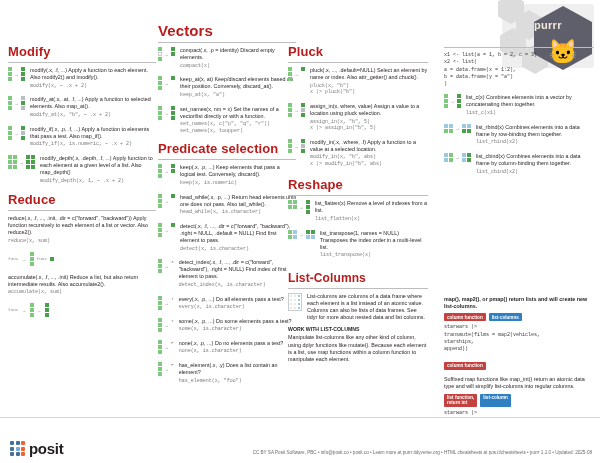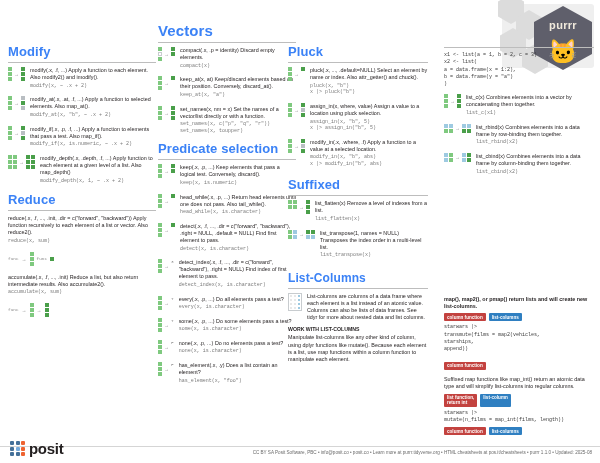--- a/index.html
+++ b/index.html
@@ -15,21 +15,21 @@
   .page { position:absolute; inset:0; }
 
   
   .col { position:absolute; top:0; }
   #col1 { left:8px;   width:148px; }
   #col2 { left:158px; width:138px; }
   #col3 { left:288px; width:140px; }
   #col4 { left:444px; width:150px; }
 
   .secttitle {
-    font-size: 13px; font-weight: bold; color:#3b82f6;
+    font-size: 13px; font-weight: bold; color:#b91c1c;
     margin: 0 0 3px 0; letter-spacing:0.1px;
   }
   .sectrule { border-top:1px solid #bdbdbd; margin:3px 0 4px 0; }
 
   .entry { display:flex; gap:5px; margin-bottom:7px; align-items:flex-start; }
   .entry .txt { flex:1; }
   .desc { font-size:5.4px; line-height:1.32; color:#231f20; }
   .code {
     font-family:"Liberation Mono", monospace;
     font-size:5.0px; color:#7a7a7a; margin-top:1.5px; line-height:1.3;
@@ -67,40 +67,40 @@
     position:absolute; width:26px; height:30px; background:#dcdcdc;
     clip-path: polygon(50% 0%, 100% 25%, 100% 75%, 50% 100%, 0% 75%, 0% 25%);
   }
   #purrhex {
     position:absolute; right:8px; top:6px; width:58px; height:64px;
     background:#5f5f6b;
     clip-path: polygon(50% 0%, 100% 25%, 100% 75%, 50% 100%, 0% 75%, 0% 25%);
     color:#fff;
   }
   #purrhex .ptitle {
-    position:absolute; top:13px; left:0; right:0; text-align:center;
+    position:absolute; top:13px; left:0; right:0; text-align:left;
     font-size:11px; font-weight:bold; color:#f0e9dc; letter-spacing:0.3px;
   }
   #purrhex .cat {
     position:absolute; bottom:6px; left:50%; transform:translateX(-50%);
     font-size:24px; line-height:1; color:#f2ece1;
   }
   .redbar {
     background:#c3423f; color:#fff; font-size:4.6px; font-weight:bold;
     padding:1.5px 3px; display:inline-block; border-radius:1px;
   }
   .bluebar {
     background:#2f7fc1; color:#fff; font-size:4.6px; font-weight:bold;
     padding:1.5px 3px; display:inline-block; border-radius:1px;
   }
   .hdrband { font-size:5.2px; font-weight:bold; color:#231f20; margin-bottom:2px; }
 
   
   #footer {
-    position:absolute; left:0; right:0; bottom:0; height:17px;
+    position:absolute; left:0; right:0; bottom:0; height:46px;
     border-top:1px solid #d5d5d5; background:#fff;
   }
   #posit-logo { position:absolute; left:10px; bottom:6px; display:flex; align-items:center; gap:4px; }
   #posit-logo .mark { display:grid; grid-template-columns:repeat(3,4px); gap:1.5px; }
   #posit-logo .mark i { width:4px; height:4px; display:block; border-radius:1px; }
   #posit-logo .word { font-size:15px; font-weight:bold; color:#231f20; letter-spacing:-0.3px; }
   #footer .ftxt {
     position:absolute; right:8px; bottom:8px; font-size:4.6px; color:#6b6b6b; text-align:right;
   }
 </style>
@@ -520,21 +520,21 @@
             <div class="cell g2"></div>
         </div>
       </div>
       <div class="txt">
         <div class="desc">modify_in(.x, .where, .f) Apply a function to a value at a selected location.</div>
         <div class="code" style="white-space:pre-line;">modify_in(x, "b", abs)
 x |&gt; modify_in("b", abs)</div>
       </div>
     </div>
 
-    <div class="secttitle" style="margin-top:10px;">Suffixed</div>
+    <div class="secttitle" style="margin-top:10px;">Reshape</div>
     <div class="sectrule"></div>
 
     <div class="entry">
       <div class="ico">
         <div class="grid" style="grid-template-columns:repeat(2,4px)">
           <div class="cell g"></div>
             <div class="cell g"></div>
           <div class="cell g"></div>
             <div class="cell g"></div>
         </div>

